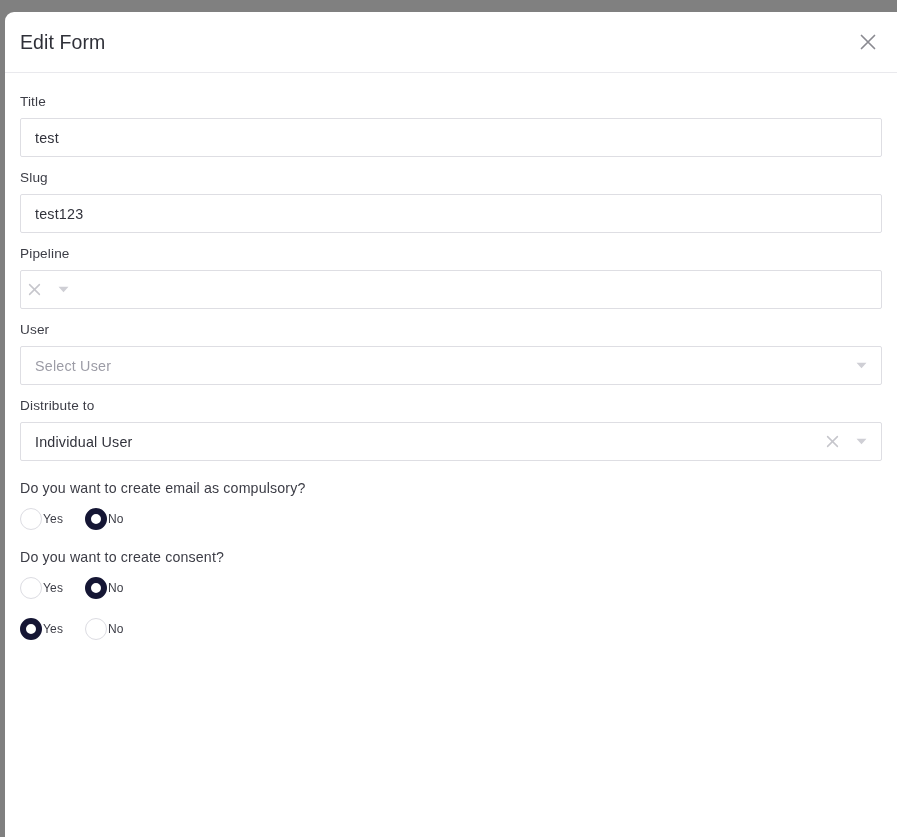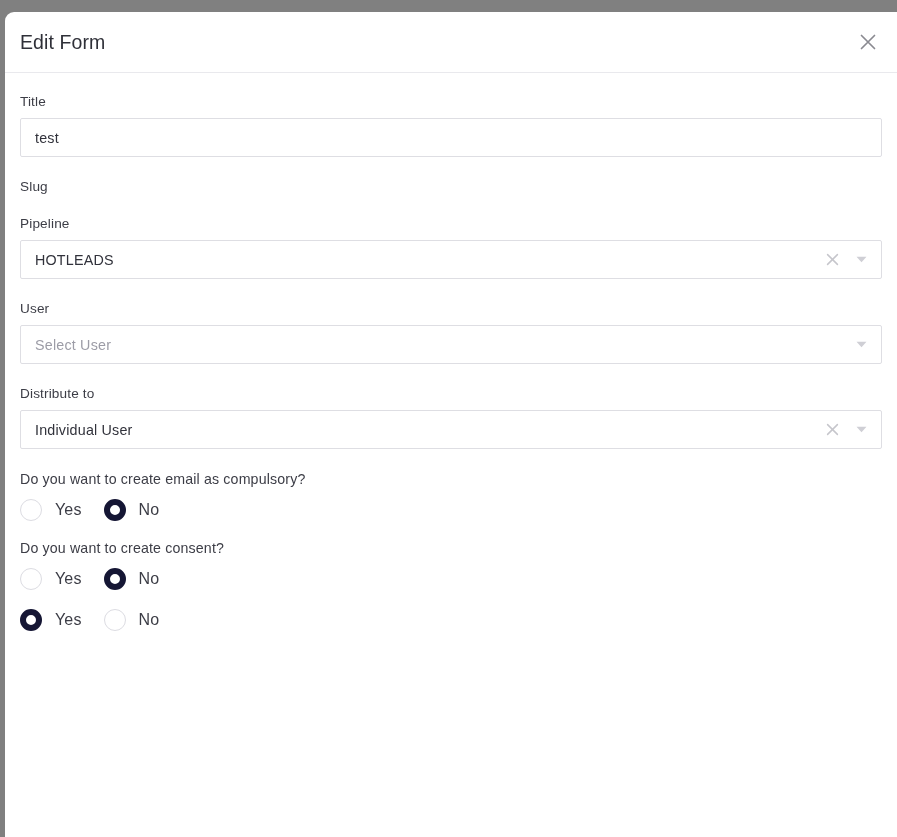--- a/index.html
+++ b/index.html
@@ -60,21 +60,21 @@
     background: none;
     border: none;
     padding: 0;
   }
   .close-button svg { display: block; }
 
   
   .modal-body {
     padding: 21px 15px 0 15px;
   }
-  .field { margin-bottom: 22px; }
+  .field { margin-bottom: 13px; }
   .field-label {
     display: block;
     font-size: 13.6px;
     color: #3c3d46;
     margin-bottom: 9px;
     letter-spacing: 0.15px;
   }
 
   .control {
     position: relative;
@@ -140,22 +140,22 @@
   }
   .radio-mark.off {
     border: 1.6px solid #dcdce2;
     background: #ffffff;
   }
   .radio-mark.on {
     border: 6.5px solid #151634;
     background: #ffffff;
   }
   .radio-label {
-    margin-left: 13px;
-    font-size: 16px;
+    margin-left: 1px;
+    font-size: 12px;
     color: #3c3d46;
     letter-spacing: 0.15px;
   }
 </style>
 </head>
 <body>
 
 <div class="backdrop"></div>
 
 <div class="modal">
@@ -174,25 +174,27 @@
   <div class="modal-body">
     <div id="fields-container">
         <div class="field">
           <label class="field-label">Title</label>
           <div class="control">
             <div class="control-value">test</div>
           </div>
         </div>
         <div class="field">
           <label class="field-label">Slug</label>
+          <div class="control">
+            <div class="control-value">test123</div>
+          </div>
         </div>
         <div class="field">
           <label class="field-label">Pipeline</label>
           <div class="control">
-            <div class="control-value">HOTLEADS</div>
             <span class="clear-icon">
               <svg width="15" height="15" viewBox="0 0 15 15" aria-hidden="true">
                 <path d="M2.6 2.6 L12.4 12.4 M12.4 2.6 L2.6 12.4" stroke="#c6c6cc" stroke-width="1.5" stroke-linecap="round" fill="none"></path>
               </svg>
             </span>
             <span class="caret-icon">
               <svg width="11" height="7" viewBox="0 0 11 7" aria-hidden="true">
                 <path d="M0.5 0.8 L10.5 0.8 L5.5 6.2 Z" fill="#cfcfd5"></path>
               </svg>
             </span>

